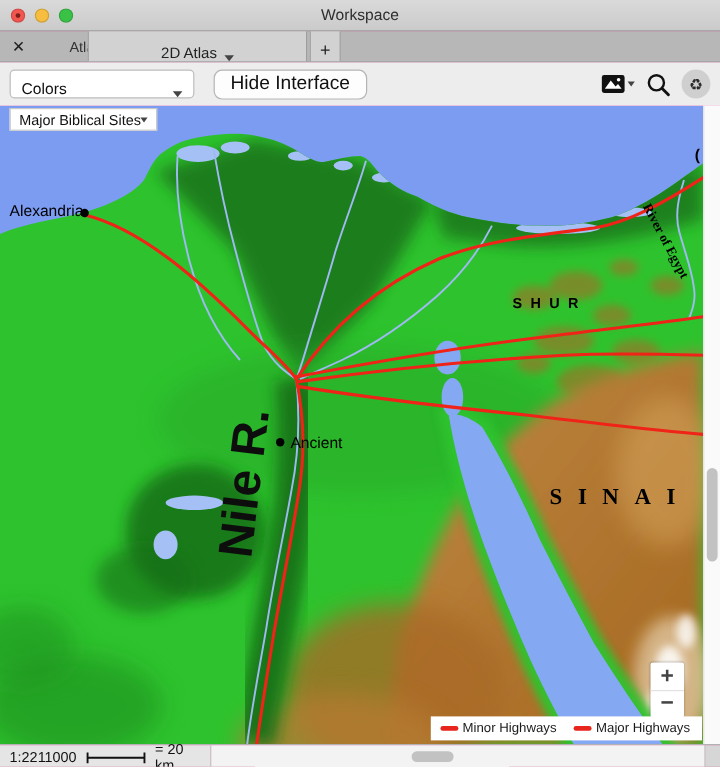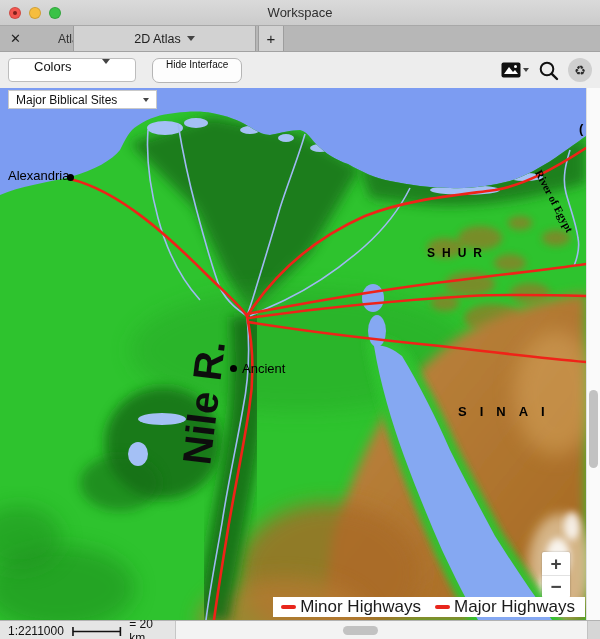--- a/index.html
+++ b/index.html
@@ -14,67 +14,67 @@
   .tl.red { background:#f3564f; } .tl.yellow { background:#f6bd3e; } .tl.green { background:#3ac247; }
   .tl.red::after { content:""; position:absolute; left:3px; top:3px; width:4px; height:4px; border-radius:50%; background:#7e1f1c; }
   .title { position:absolute; left:0; right:0; text-align:center; font-size:13px; color:#2e2e2e; }
 
   
   .tabbar { height:26px; background:#b7b7b7; display:flex; align-items:stretch; flex:none; border-bottom:1px solid #a2a2a2; }
   .pane-head { display:flex; align-items:center; gap:7px; padding:0 10px 0 10px; width:73px; flex:none; }
   .close-x { font-size:13px; color:#1e1e1e; line-height:1; cursor:default; }
   .pane-label { font-size:12px; color:#333;margin-left:23px; }
   .tab { background:#d2d2d2; border-left:1px solid #9d9d9d; border-right:1px solid #9d9d9d;
-         display:flex; align-items:center; justify-content:center; gap:6px; }
+         display:flex; align-items:flex-end; justify-content:center; gap:6px; }
   .tab.main { width:183px; flex:none; }
   .tab.plus { width:26px; flex:none; margin-left:2px; font-size:15px; color:#222; }
   .tab-label { font-size:12.5px; color:#222; }
   .caret { width:0; height:0; border-left:4px solid transparent; border-right:4px solid transparent; border-top:5px solid #444; }
 
   
   .toolbar { height:36px; background:#ededed; display:flex; align-items:center; padding:0 8px; gap:16px; flex:none; }
-  .select { background:#fff; border:1px solid #bdbdbd; border-radius:4px; height:24px; width:128px;
-            display:flex; align-items:flex-start; padding:0 25px; font-size:13px; color:#111; }
+  .select { background:#fff; border:1px solid #bdbdbd; border-radius:4px; height:24px; width:154px;
+            display:flex; align-items:flex-end; padding:0 9px; font-size:13px; color:#111; }
   .select .caret { margin-left:auto; }
   .btn { background:#fdfdfd; border:1px solid #b5b5b5; border-radius:7px; height:25px; padding:0 13px;
-         font-size:10px; color:#111; display:flex; }
+         font-size:16px; color:#111; display:flex; align-items:center; }
   .tool-icons { margin-left:auto; display:flex; align-items:center; gap:9px; }
   .img-icon-wrap { display:flex; align-items:center; gap:2px; }
   .circle-btn { width:24px; height:24px; border-radius:50%; background:#cfcfcf; display:flex; align-items:center; justify-content:center;
                 font-size:13px; color:#2c2c2c; }
 
   
   .map-wrap { height:532px; flex:none; position:relative; display:flex; background:#fafafa; }
   .map-view { width:586px; height:532px; position:relative; overflow:hidden; flex:none; }
   .map-view svg.terrain { position:absolute; left:0; top:0; }
 
-  .layer-stack { position:absolute; left:8px; top:2px; width:149px; display:flex; flex-direction:column; gap:1px; }
+  .layer-stack { position:absolute; left:8px; top:2px; width:149px; display:flex; gap:1px; }
   .layer-select { background:#fff; border:1px solid #c9c9c9; height:19px; display:flex; align-items:center;
                   padding:0 7px; font-size:12px; color:#111; }
   .layer-select .caret { margin-left:auto; border-left-width:3.5px; border-right-width:3.5px; border-top-width:4.5px; }
 
   .maplabel { position:absolute; color:#000; white-space:nowrap; }
   .lbl-city { font-size:13px;text-align:right; }
   .dot { position:absolute; width:7px; height:7px; background:#000; border-radius:50%; }
   .lbl-shur { font-size:12px; font-weight:bold; letter-spacing:7px; }
-  .lbl-sinai { font-size:13px; font-weight:bold; letter-spacing:13px; }
+  .lbl-sinai { font-size:19px; font-weight:bold; letter-spacing:13px;font-family:Liberation Serif, serif; }
   .lbl-nile { font-size:40px; font-weight:bold; transform:rotate(-83deg); transform-origin:center; color:#0d0d0d; }
   .lbl-roe { font-size:11px; font-weight:bold; font-family:"Liberation Serif", serif; transform:rotate(62deg); transform-origin:center; }
   .lbl-edge { font-size:13px; font-weight:bold; }
 
   .zoom-ctrl { position:absolute; right:16px; bottom:22px; width:28px; display:flex; flex-direction:column; box-shadow:0 0 2px rgba(0,0,0,.35); border-radius:2px; overflow:hidden; }
   .zoom-btn { height:23px; background:#fff; display:flex; align-items:center; justify-content:center;
               font-size:19px; font-weight:bold; color:#444; }
   .zoom-btn + .zoom-btn { border-top:1px solid #e2e2e2; }
 
   .legend { position:absolute; right:1px; bottom:3px; height:20px; background:#fff; display:flex; align-items:center;
             gap:14px; padding:0 10px 0 8px; }
   .legend-item { display:flex; align-items:center; gap:4px; }
   .legend-swatch { width:15px; height:4px; border-radius:2px; background:#e8251c; }
-  .legend-label { font-size:17px; color:#1a1a1a; }
+  .legend-label { font-size:11px; color:#1a1a1a; }
 
   .vscroll { width:14px; flex:none; background:#fafafa; border-left:1px solid #e0e0e0; position:relative; }
   .vthumb { position:absolute; left:2px; width:9px; height:78px; top:302px; background:#c2c2c2; border-radius:5px; }
 
   
   .statusbar { height:21px; flex:none; display:flex; align-items:stretch; border-top:1px solid #b2b2b2; }
   .status-left { width:176px; flex:none; background:#e5e5e5; border-right:1px solid #c6c6c6; display:flex; align-items:center;
                  gap:7px; padding:0 0 0 8px; font-size:12px; color:#111; }
   .hscroll { flex:1; background:#f3f3f3; position:relative; }
   .hthumb { position:absolute; top:5px; left:167px; width:35px; height:9px; background:#c2c2c2; border-radius:5px; }

